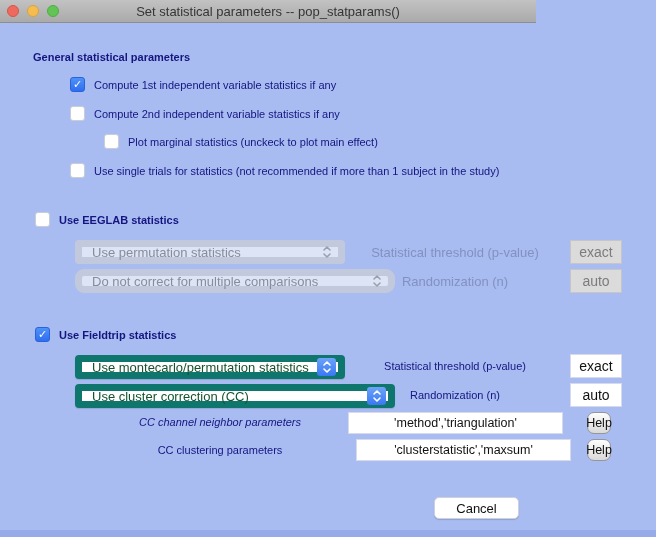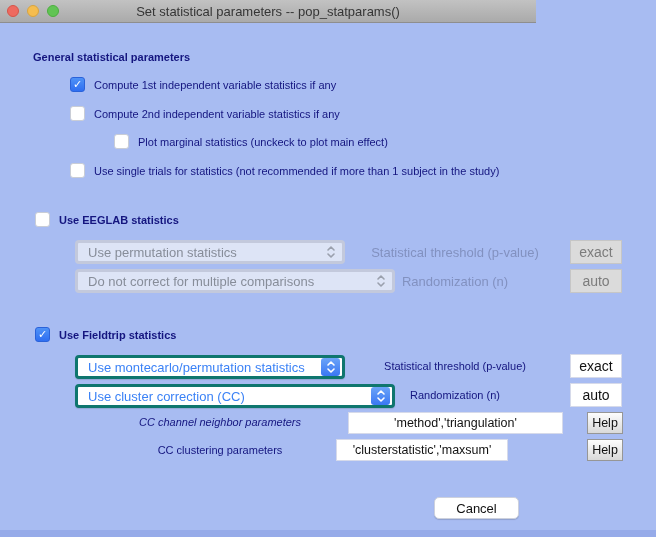--- a/index.html
+++ b/index.html
@@ -26,24 +26,24 @@
   
   .cbrow{position:absolute;display:flex;align-items:center;gap:9px;height:17px;}
   .checkbox{width:15px;height:15px;border-radius:3px;background:#ffffff;
     border:1px solid #c9cdd6;box-sizing:border-box;flex:0 0 auto;
     display:flex;align-items:center;justify-content:center;}
   .checkbox .check{display:none;color:#fff;font-size:11px;font-weight:bold;line-height:1;}
   .checkbox.checked{background:linear-gradient(#4f92f7,#2e6ef1);border:1px solid #2a62d9;}
   .checkbox.checked .check{display:block;}
 
   
-  .dropdown{position:absolute;height:24px;background:#ffffff;border:3px solid #0f766e;
+  .dropdown{position:absolute;height:24px;background:#ffffff;border:7px solid #0f766e;
     border-radius:4px;box-sizing:border-box;display:flex;align-items:center;
     box-shadow:0 1px 1px rgba(0,0,0,0.12);}
-  .dropdown .dd-label{flex:1;padding-left:10px;font-size:13px;color:#3b82f6;
+  .dropdown .dd-label{flex:1;padding-left:10px;font-size:13px;color:#14532d;
     white-space:nowrap;overflow:hidden;}
   .dropdown .dd-btn{width:19px;height:18px;margin-right:2px;border-radius:3px;
     background:linear-gradient(#6ba4f8,#3a77f3);display:flex;align-items:center;
     justify-content:center;flex:0 0 auto;}
   .dropdown.disabled{background:#dde4f6;border-color:#c3c9dc;box-shadow:none;}
   .dropdown.disabled .dd-label{color:#878d99;}
   .dropdown.disabled .dd-btn{background:transparent;}
 
   
   .field{position:absolute;height:24px;box-sizing:border-box;display:flex;
@@ -51,22 +51,22 @@
   .field.enabled{background:#ffffff;border:1px solid #d6daea;color:#111;}
   .field.disabled{background:#dbdbdb;border:1px solid #c6c6c6;color:#7c7c7c;}
 
   .textfield{position:absolute;height:22px;background:#ffffff;border:1px solid #d6daea;
     box-sizing:border-box;display:flex;align-items:center;justify-content:center;
     font-size:12.5px;color:#111;}
 
   .labelbox{position:absolute;text-align:center;}
 
   
-  .helpbtn{position:absolute;width:36px;height:22px;box-sizing:border-box;
-    background:linear-gradient(#fdfdfd,#d9d9d9);border:1px solid #969696;border-radius:0;
+  .helpbtn{position:absolute;width:24px;height:22px;box-sizing:border-box;
+    background:linear-gradient(#fdfdfd,#d9d9d9);border:1px solid #969696;border-radius:7px;
     display:flex;align-items:center;justify-content:center;font-size:12.5px;color:#111;}
   .btn{position:absolute;width:85px;height:22px;box-sizing:border-box;background:#ffffff;
     border:1px solid #cdd1dd;border-radius:5px;display:flex;align-items:center;
     justify-content:center;font-size:13px;color:#111;box-shadow:0 1px 1px rgba(0,0,0,0.15);}
 
   .bottom-edge{position:absolute;left:0;bottom:0;width:656px;height:7px;background:#96abe9;}
 </style>
 </head>
 <body>
 
@@ -86,21 +86,21 @@
   <div class="cbrow" style="left:70px;top:76px;">
     <span class="checkbox checked">
         <span class="check">✓</span>
       </span>
     <span class="navy">Compute 1st independent variable statistics if any</span>
   </div>
   <div class="cbrow" style="left:70px;top:105px;">
     <span class="checkbox"></span>
     <span class="navy">Compute 2nd independent variable statistics if any</span>
   </div>
-  <div class="cbrow" style="left:78px;top:133px;padding-left:36px;">
+  <div class="cbrow" style="left:68px;top:133px;padding-left:36px;">
     <span class="checkbox"></span>
     <span class="navy">Plot marginal statistics (unckeck to plot main effect)</span>
   </div>
   <div class="cbrow" style="left:70px;top:162px;">
     <span class="checkbox"></span>
     <span class="navy">Use single trials for statistics (not recommended if more than 1 subject in the study)</span>
   </div>
 
   <div class="cbrow" style="left:35px;top:211px;">
     <span class="checkbox"></span>
@@ -112,21 +112,21 @@
     <span class="dd-btn">
       <svg width="10" height="14" viewBox="0 0 10 14">
           <path d="M2 5 L5 2 L8 5" stroke="#9aa0ad" stroke-width="1.6" fill="none" stroke-linecap="round" stroke-linejoin="round"></path>
           <path d="M2 9 L5 12 L8 9" stroke="#9aa0ad" stroke-width="1.6" fill="none" stroke-linecap="round" stroke-linejoin="round"></path>
         </svg>
     </span>
   </div>
   <div class="labelbox dim" style="left:350px;top:245px;width:210px;">Statistical threshold (p-value)</div>
   <div class="field disabled" style="left:570px;top:240px;width:52px;">exact</div>
 
-  <div class="dropdown disabled" style="left:75px;top:269px;width:320px;">
+  <div class="dropdown disabled" style="left:75px;top:269px;width:320px;border-radius:9px;">
     <span class="dd-label">Do not correct for multiple comparisons</span>
     <span class="dd-btn">
       <svg width="10" height="14" viewBox="0 0 10 14">
           <path d="M2 5 L5 2 L8 5" stroke="#9aa0ad" stroke-width="1.6" fill="none" stroke-linecap="round" stroke-linejoin="round"></path>
           <path d="M2 9 L5 12 L8 9" stroke="#9aa0ad" stroke-width="1.6" fill="none" stroke-linecap="round" stroke-linejoin="round"></path>
         </svg>
     </span>
   </div>
   <div class="labelbox dim" style="left:350px;top:274px;width:210px;">Randomization (n)</div>
   <div class="field disabled" style="left:570px;top:269px;width:52px;">auto</div>
@@ -160,19 +160,19 @@
     </span>
   </div>
   <div class="labelbox navy" style="left:350px;top:389px;width:210px;">Randomization (n)</div>
   <div class="field enabled" style="left:570px;top:383px;width:52px;">auto</div>
 
   <div class="labelbox navy" style="left:40px;top:416px;width:360px;font-style:italic;">CC channel neighbor parameters</div>
   <div class="textfield" style="left:348px;top:412px;width:215px;">'method','triangulation'</div>
   <div class="helpbtn" style="left:587px;top:412px;">Help</div>
 
   <div class="labelbox navy" style="left:40px;top:444px;width:360px;">CC clustering parameters</div>
-  <div class="textfield" style="left:336px;top:439px;width:172px;">'clusterstatistic','maxsum'</div>
+  <div class="textfield" style="left:356px;top:439px;width:215px;">'clusterstatistic','maxsum'</div>
   <div class="helpbtn" style="left:587px;top:439px;">Help</div>
 
   <div class="btn" style="left:434px;top:497px;">Cancel</div>
 
   <div class="bottom-edge"></div>
 </div>
 
 </body></html>

